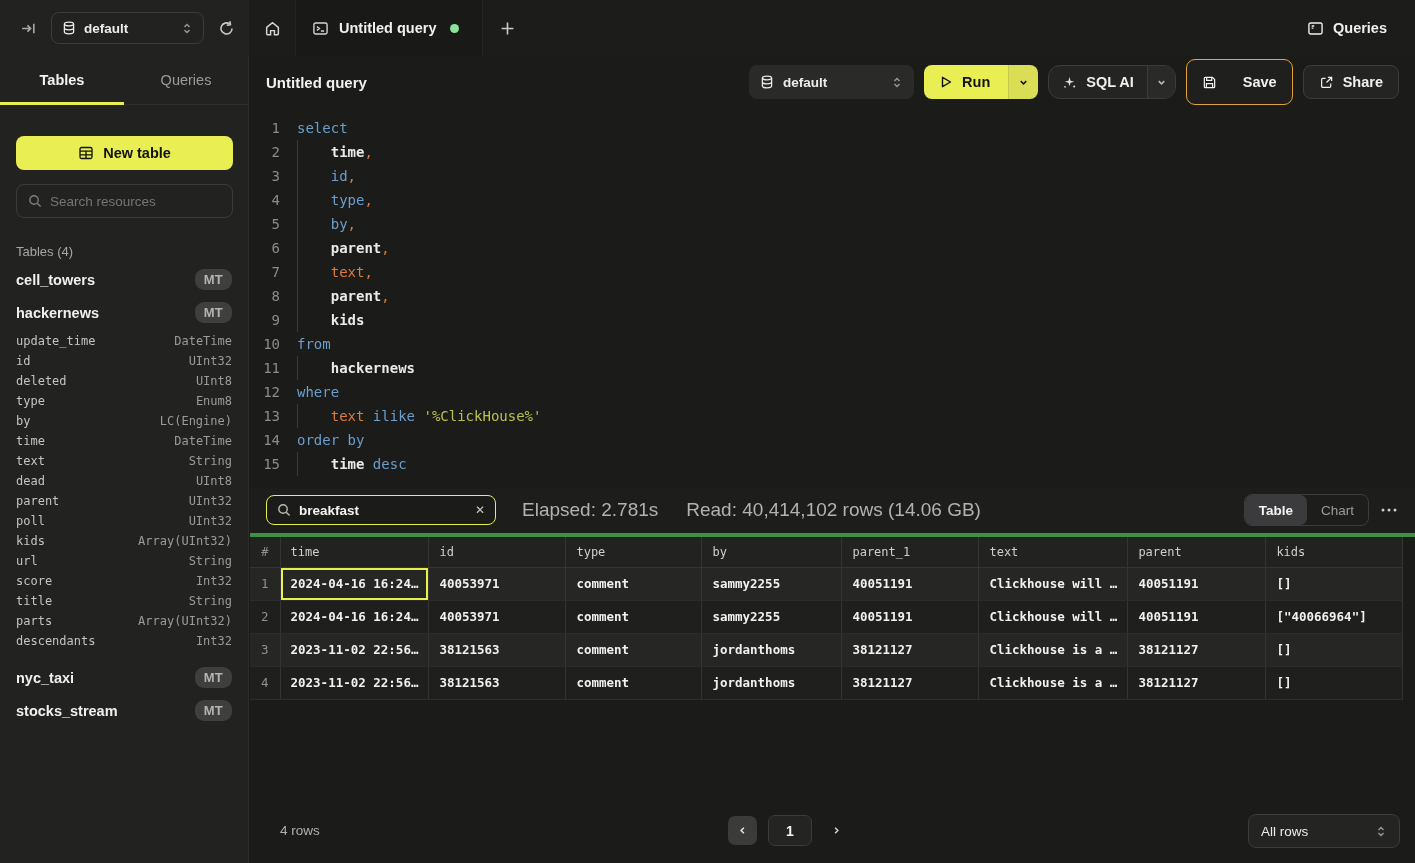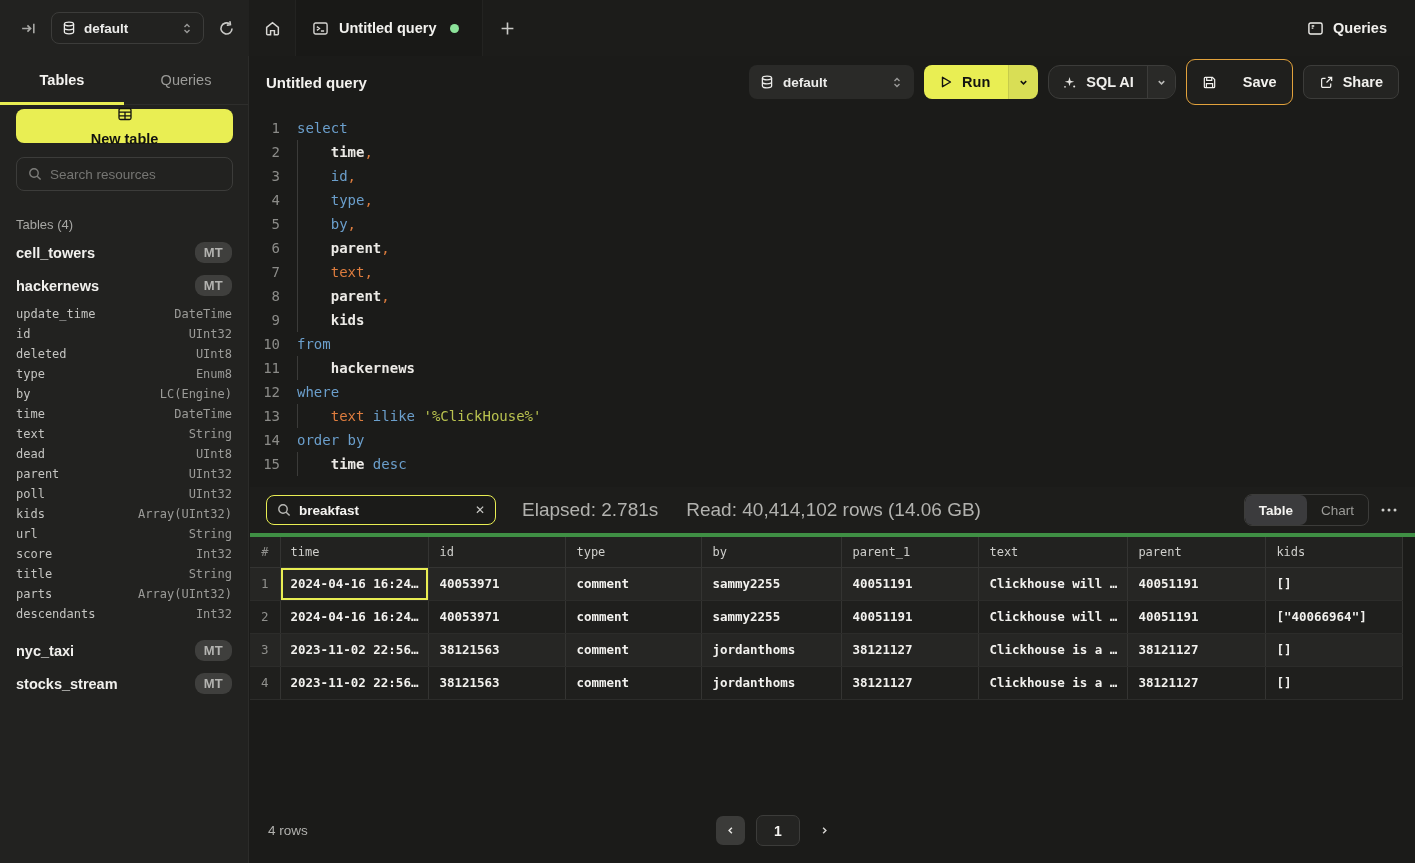--- a/index.html
+++ b/index.html
@@ -26,21 +26,21 @@
   .plus-btn { width:48px; display:flex; align-items:center; justify-content:center; color:#c9c9c6; font-size:22px; font-weight:300; }
   .topbar-right { margin-left:auto; display:flex; align-items:center; padding-right:28px; }
   .queries-btn { display:flex; align-items:center; gap:9px; color:#f0efec; font-size:14.5px; font-weight:600; cursor:pointer; }
 
   
   .sidebar { position:absolute; top:56px; left:0; width:249px; height:807px; background:#222220; border-right:1px solid #2c2c2a; }
   .side-tabs { display:flex; height:49px; border-bottom:1px solid #2e2e2c; }
   .side-tab { flex:1; display:flex; align-items:center; justify-content:center; font-size:14.5px; color:#9b9b98; position:relative; cursor:pointer; }
   .side-tab.active { color:#f4f3f0; font-weight:600; }
   .side-tab.active::after { content:""; position:absolute; left:0; right:0; bottom:-1px; height:3px; background:var(--accent); }
-  .new-table-btn { margin:4px 16px 0; width:217px; height:34px; border:none; border-radius:8px; background:var(--accent); color:#121210; font-size:14.5px; font-weight:600; display:flex; align-items:center; justify-content:center; gap:9px; cursor:pointer; font-family:inherit;flex-direction:column; }
+  .new-table-btn { margin:31px 16px 0; width:217px; height:34px; border:none; border-radius:8px; background:var(--accent); color:#121210; font-size:14.5px; font-weight:600; display:flex; align-items:center; justify-content:center; gap:9px; cursor:pointer; font-family:inherit; }
   .side-search { margin:14px 16px 0; width:217px; height:34px; border:1px solid #3c3c3a; border-radius:8px; display:flex; align-items:center; gap:8px; padding:0 11px; color:#7e7e7b; background:#222220; }
   .side-search input { border:none; outline:none; background:transparent; color:#e9e8e5; font-size:13.5px; width:100%; font-family:inherit; }
   .side-search input::placeholder { color:#767673; }
   .side-section { margin:26px 16px 4px; font-size:13px; color:#a7a7a4; }
   .side-table { display:flex; align-items:center; height:33px; padding:0 16px; cursor:pointer; }
   .side-table .tname { font-size:14.5px; font-weight:600; color:#f1f0ed; }
   .badge { margin-left:auto; background:#3f3f3d; color:#b4b4b1; font-size:13px; font-weight:600; border-radius:9px; padding:3px 9px; letter-spacing:.3px; }
   .engine-line { padding:2px 16px 8px; font-size:12.5px; color:#9e9e9b; }
   .side-cols { padding:2px 16px 10px; font-family:"DejaVu Sans Mono", monospace; font-size:12px; }
   .side-col { display:flex; height:20px; align-items:center; }
@@ -96,21 +96,21 @@
   
   .result-table { position:absolute; top:481px; left:0; border-collapse:collapse; table-layout:fixed; font-family:"DejaVu Sans Mono", monospace; }
   .result-table th { height:30px; background:#222220; color:#cfcfcc; font-weight:400; font-size:12px; text-align:left; padding:0 10px; border-right:1px solid #343432; border-bottom:1px solid #343432; white-space:nowrap; overflow:hidden; }
   .result-table td { height:33px; color:#f2f1ee; font-weight:700; font-size:12.5px; padding:0 10px; border-right:1px solid #343432; border-bottom:1px solid #2c2c2a; white-space:nowrap; overflow:hidden; cursor:cell; }
   .result-table tr.odd td { background:#262624; }
   .result-table tr.even td { background:#1f1f1d; }
   .result-table th.numcol, .result-table td.rownum { text-align:center; padding:0 4px; color:#90908d; font-weight:400; background:#222220; border-right:1px solid #343432; }
   .result-table td.selected { box-shadow:inset 0 0 0 2px var(--accent); }
 
   
-  .footer { position:absolute; left:0; right:0; bottom:0; height:63px;padding-left:45px; }
+  .footer { position:absolute; left:12px; right:0; bottom:0; height:63px;padding-left:45px; }
   .row-count { position:absolute; left:18px; top:23px; font-size:13.5px; color:#b1b1ae; }
   .pager { position:absolute; left:466px; top:15px; display:flex; align-items:center; gap:11px; }
   .page-prev { width:29px; height:29px; border-radius:7px; background:#3b3b39; color:#77777
 4; display:flex; align-items:center; justify-content:center; cursor:default; }
   .page-num { width:44px; height:31px; border:1px solid #3c3c3a; border-radius:7px; background:#242422; color:#f4f3f0; font-size:14px; font-weight:600; display:flex; align-items:center; justify-content:center; }
   .page-next { width:26px; height:29px; color:#d6d5d2; display:flex; align-items:center; justify-content:center; cursor:pointer; }
   .rows-select { position:absolute; right:15px; top:14px; width:152px; height:34px; border:1px solid #3c3c3a; border-radius:8px; background:#242422; display:flex; align-items:center; padding:0 12px; font-size:13.5px; color:#ececea; cursor:pointer; }
   .rows-select .chev { margin-left:auto; color:#9a9a98; }
 </style>
 </head>
@@ -492,16 +492,24 @@
               <path d="M7.5 3 4.5 6 7.5 9"></path>
             </svg>
         </div>
         <div class="page-num">1</div>
         <div class="page-next">
           <svg width="11" height="11" viewBox="0 0 12 12" fill="none" stroke="currentColor" stroke-width="1.6">
               <path d="M4.5 3 7.5 6 4.5 9"></path>
             </svg>
         </div>
       </div>
+      <div class="rows-select">
+        <span>All rows</span>
+        <span class="chev ico">
+          <svg width="12" height="13" viewBox="0 0 12 13" fill="none" stroke="currentColor" stroke-width="1.4">
+              <path d="M3.5 5 6 2.5 8.5 5M3.5 8 6 10.5 8.5 8"></path>
+            </svg>
+        </span>
+      </div>
     </div>
 
   </div>
 </div>
 
 </body></html>

